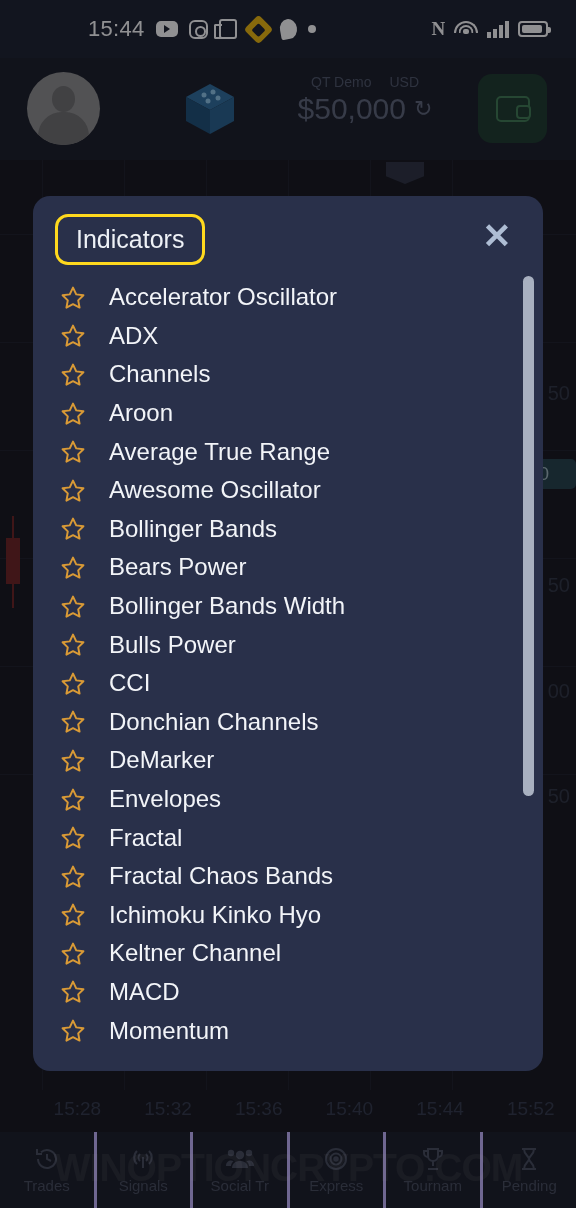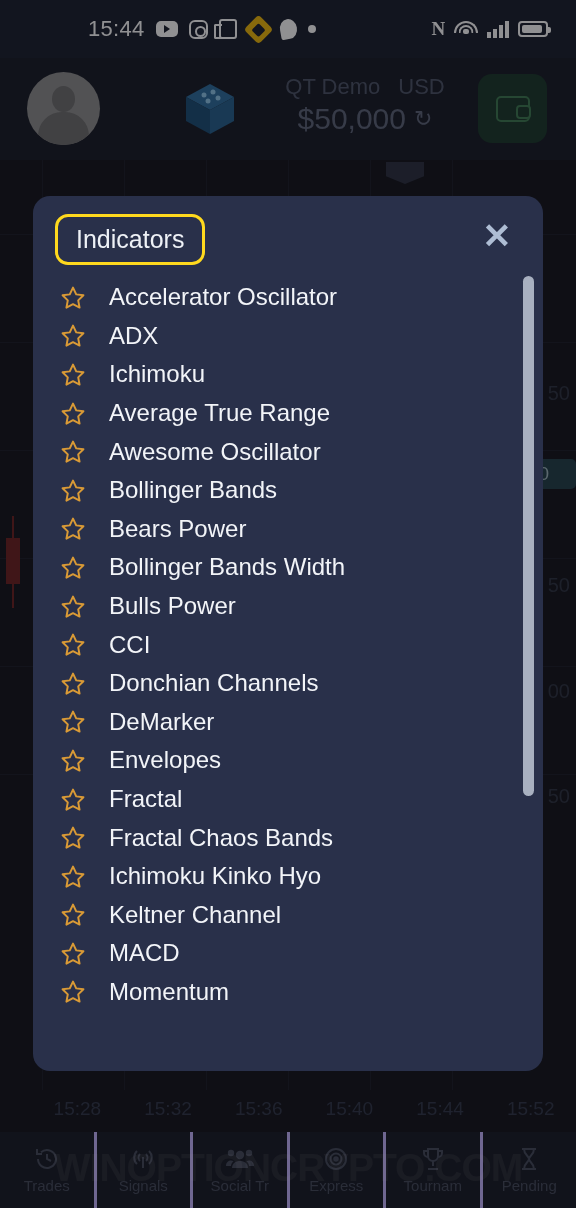--- a/index.html
+++ b/index.html
@@ -48,21 +48,21 @@
   .bat i{position:absolute;left:2px;top:2px;bottom:2px;width:20px;background:#fff;border-radius:2px;}
 
   
   .appheader { position:absolute; top:58px; left:0; width:576px; height:102px; background:#191c27; }
   .avatar { position:absolute; left:27px; top:14px; width:73px; height:73px; border-radius:50%;
     background:#8e8e8e; overflow:hidden; }
   .avatar::before{content:"";position:absolute;left:25px;top:14px;width:23px;height:26px;background:#6f6f6f;border-radius:50%;}
   .avatar::after{content:"";position:absolute;left:11px;top:40px;width:51px;height:40px;background:#6f6f6f;border-radius:24px 24px 0 0;}
   .cube { position:absolute; left:182px; top:22px; width:56px; height:58px; }
   .balance-box { position:absolute; left:283px; top:14px; width:164px; height:74px; }
-  .bal-row { display:flex; gap:18px; justify-content:center; color:#4d5568; font-size:22px; padding-top:2px;}
+  .bal-row { display:flex; gap:18px; justify-content:center; color:#4d5568; font-size:14px; padding-top:2px;}
   .bal-amt { display:flex; align-items:center; justify-content:center; gap:8px;
     color:#5d6579; font-size:30px; font-weight:500; margin-top:2px; }
   .refresh { font-size:22px; color:#5d6579; }
   .wallet-btn { position:absolute; right:29px; top:16px; width:69px; height:69px;
     background:#1c3a2c; border-radius:14px; display:flex; align-items:center; justify-content:center; }
   .wallet-ico { width:34px; height:26px; border:2.6px solid #3e7a52; border-radius:5px; position:relative;}
   .wallet-ico::after{content:"";position:absolute;right:-3px;top:7px;width:11px;height:10px;border:2.4px solid #3e7a52;border-radius:4px;background:#1c3a2c;}
 
   
   .chart { position:absolute; top:160px; left:0; width:576px; height:930px; background:#14151d; }
@@ -311,21 +311,27 @@
         <div class="row">
           <svg class="star" viewBox="0 0 24 24" fill="none" stroke="#d99a36" stroke-width="1.9" stroke-linejoin="round">
             <polygon points="12,2.5 15.1,9 22,9.9 17,14.8 18.3,21.7 12,18.4 5.7,21.7 7,14.8 2,9.9 8.9,9"></polygon>
           </svg>
           <span class="lbl">ADX</span>
         </div>
         <div class="row">
           <svg class="star" viewBox="0 0 24 24" fill="none" stroke="#d99a36" stroke-width="1.9" stroke-linejoin="round">
             <polygon points="12,2.5 15.1,9 22,9.9 17,14.8 18.3,21.7 12,18.4 5.7,21.7 7,14.8 2,9.9 8.9,9"></polygon>
           </svg>
-          <span class="lbl">Ichimoku</span>
+          <span class="lbl">Channels</span>
+        </div>
+        <div class="row">
+          <svg class="star" viewBox="0 0 24 24" fill="none" stroke="#d99a36" stroke-width="1.9" stroke-linejoin="round">
+            <polygon points="12,2.5 15.1,9 22,9.9 17,14.8 18.3,21.7 12,18.4 5.7,21.7 7,14.8 2,9.9 8.9,9"></polygon>
+          </svg>
+          <span class="lbl">Aroon</span>
         </div>
         <div class="row">
           <svg class="star" viewBox="0 0 24 24" fill="none" stroke="#d99a36" stroke-width="1.9" stroke-linejoin="round">
             <polygon points="12,2.5 15.1,9 22,9.9 17,14.8 18.3,21.7 12,18.4 5.7,21.7 7,14.8 2,9.9 8.9,9"></polygon>
           </svg>
           <span class="lbl">Average True Range</span>
         </div>
         <div class="row">
           <svg class="star" viewBox="0 0 24 24" fill="none" stroke="#d99a36" stroke-width="1.9" stroke-linejoin="round">
             <polygon points="12,2.5 15.1,9 22,9.9 17,14.8 18.3,21.7 12,18.4 5.7,21.7 7,14.8 2,9.9 8.9,9"></polygon>

